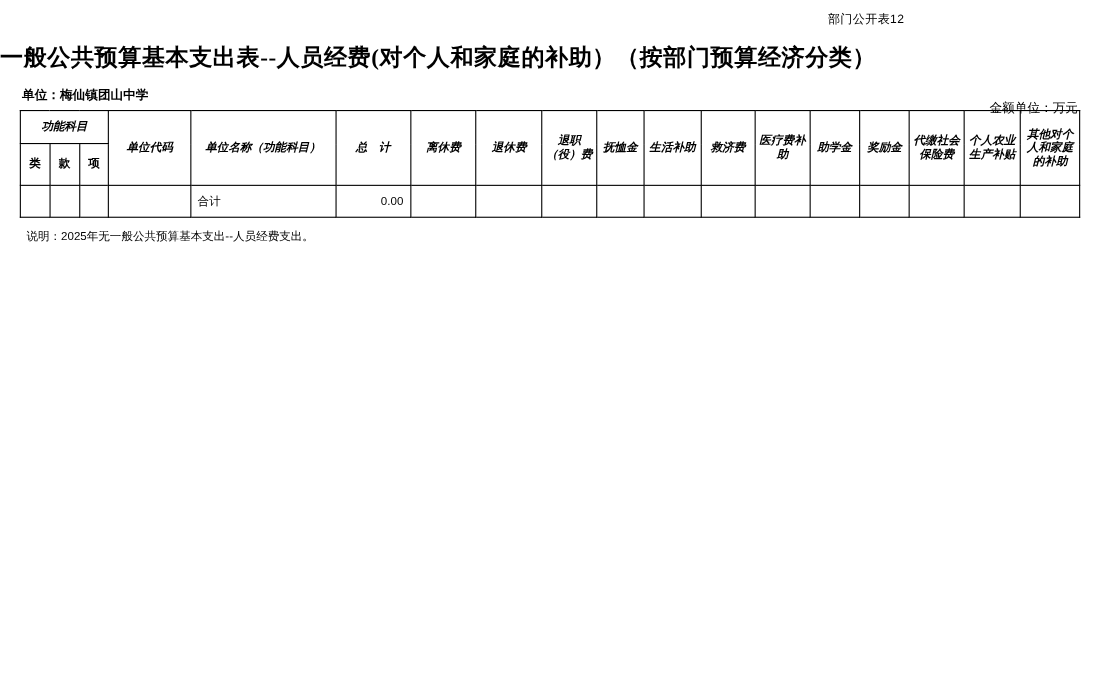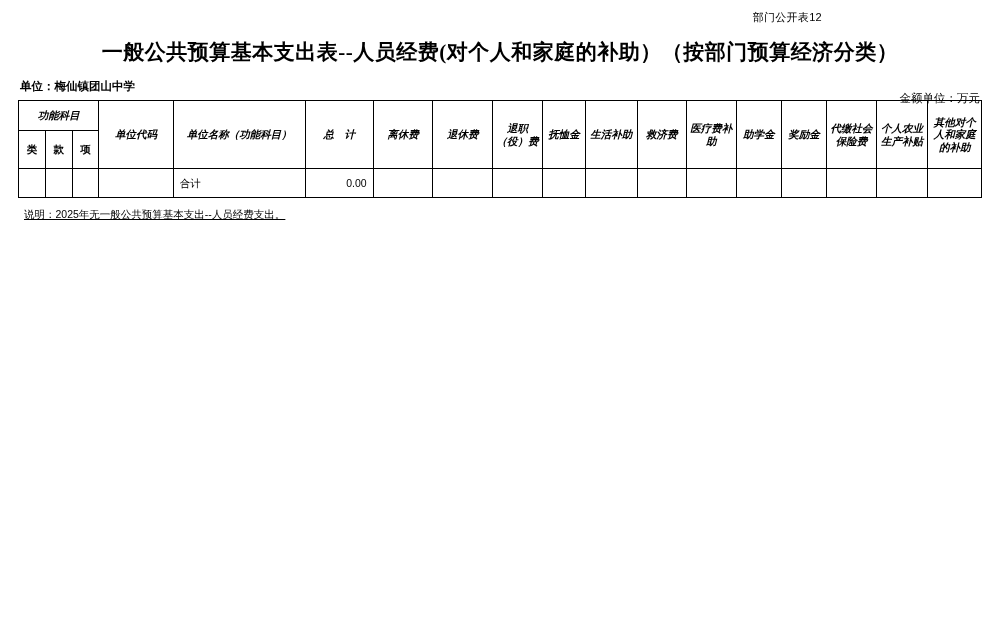--- a/index.html
+++ b/index.html
@@ -27,21 +27,20 @@
     right: 18px;
     font-size: 11px;
     color: #000;
     letter-spacing: 0.3px;
   }
   .doc-title {
     position: absolute;
     top: 38px;
     left: 0;
     width: 1000px;
-    text-align: center;
     font-size: 21px;
     font-weight: bold;
     font-family: "Liberation Serif", serif;
     letter-spacing: 0.5px;
   }
   .meta-row {
     position: absolute;
     top: 79px;
     left: 20px;
     width: 960px;
@@ -98,21 +97,20 @@
   }
   .h-sub {
     height: 38px;
   }
   .note {
     position: absolute;
     top: 208px;
     left: 24px;
     font-size: 10.5px;
     color: #000;
-    text-decoration: underline;
   }
 </style>
 </head>
 <body>
 
 <div class="page">
 
   <div class="top-right-label">部门公开表12</div>
 
   <div class="doc-title">一般公共预算基本支出表--人员经费(对个人和家庭的补助）（按部门预算经济分类）</div>

